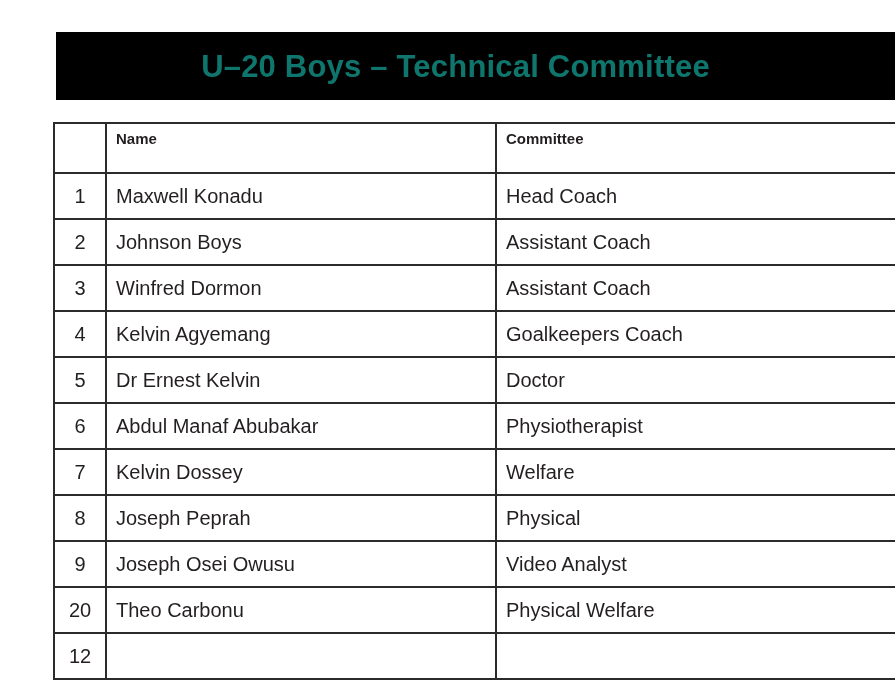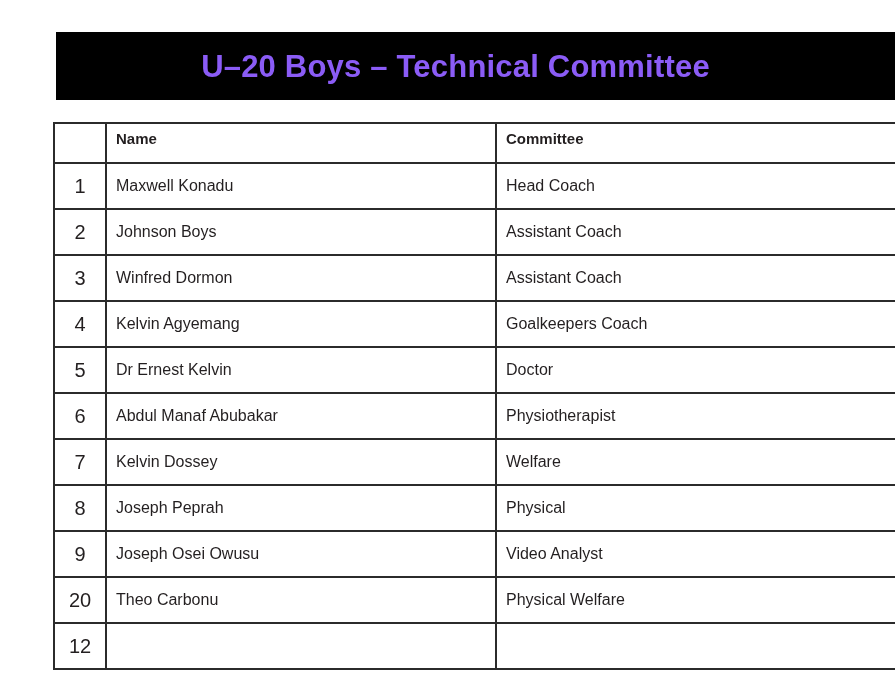--- a/index.html
+++ b/index.html
@@ -31,21 +31,21 @@
     width: 839px;      
     height: 68px;
     background: #000000;
     display: flex;
     align-items: center;
     justify-content: center;
     box-sizing: border-box;
     padding-right: 40px;
   }
   .title-text {
-    color: #8b5cf6;
+    color: #0f766e;
     font-size: 31px;
     font-weight: 700;
     letter-spacing: 0.2px;
     line-height: 1;
     white-space: nowrap;
   }
 
   
   .committee-table {
     position: absolute;
@@ -72,30 +72,30 @@
     white-space: nowrap;
   }
 
   
   .committee-table thead th {
     height: 28px;
     font-size: 15px;
     font-weight: 700;
     text-align: left;
     padding-top: 0;
-    padding-bottom: 10px;
+    padding-bottom: 20px;
   }
   .committee-table thead th.num-head {
     padding: 0;
   }
 
   
   .committee-table tbody td {
     height: 44px;
-    font-size: 16px;
+    font-size: 20px;
     font-weight: 400;
     text-align: left;
   }
   .committee-table tbody td.num-cell {
     text-align: center;
     padding: 0;
     font-size: 20px;
   }
 </style>
 </head>

